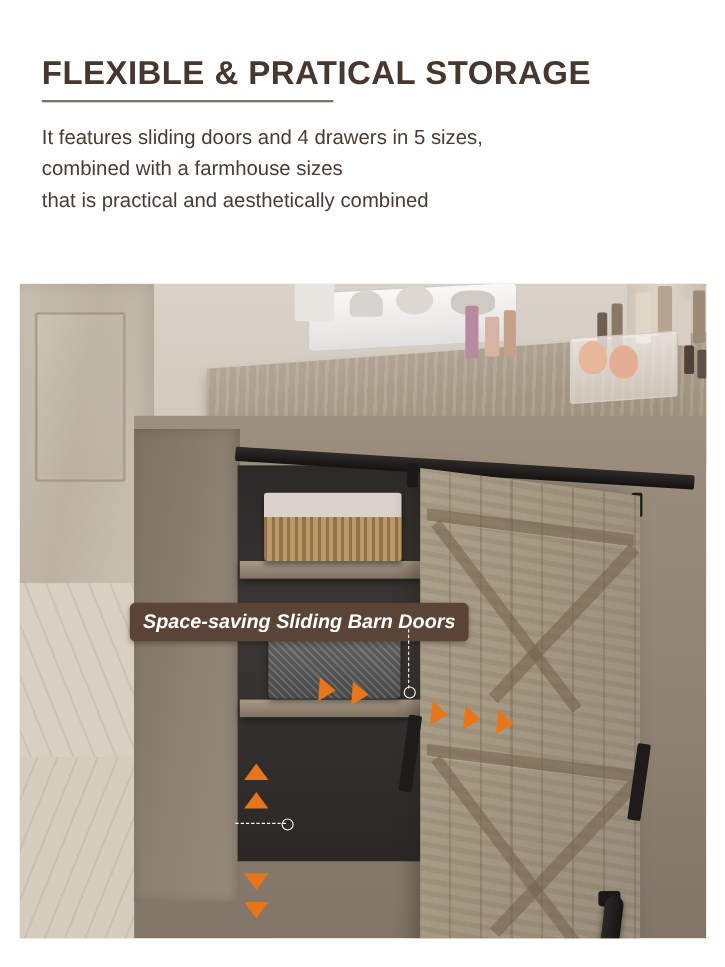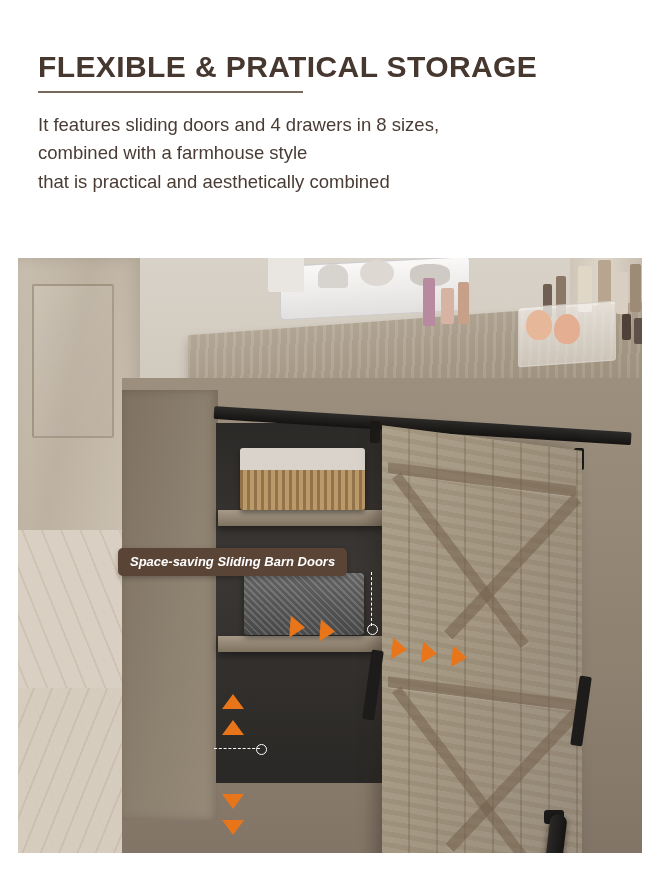--- a/index.html
+++ b/index.html
@@ -263,21 +263,21 @@
   .strap-a { left: 349px; top: 392px; transform: rotate(8deg); }
   .strap-b { left: 557px; top: 418px; transform: rotate(8deg); }
 
   
   .callout {
     position: absolute;
     background: #5a4436;
     color: #ffffff;
     font-style: italic;
     font-weight: 700;
-    font-size: 13px;
+    font-size: 18px;
     line-height: 1.25;
     padding: 6px 12px;
     border-radius: 5px;
     white-space: pre-line;
     box-shadow: 0 2px 5px rgba(0,0,0,0.25);
     text-align: right;
   }
   .callout.c1 { left: 100px; top: 290px; }
   .callout.c2 { left: 52px; top: 451px; }
 
@@ -325,22 +325,22 @@
 </style>
 </head>
 <body>
 
 <div class="page">
 
   <div class="heading-wrap">
     <h1 class="headline">FLEXIBLE &amp; PRATICAL STORAGE</h1>
     <div class="headline-rule"></div>
     <div class="subcopy">
-      <div>It features sliding doors and 4 drawers in 8 sizes,</div>
-      <div>combined with a farmhouse style</div>
+      <div>It features sliding doors and 4 drawers in 5 sizes,</div>
+      <div>combined with a farmhouse sizes</div>
       <div>that is practical and aesthetically combined</div>
     </div>
   </div>
 
   <div class="photo">
 
     <div class="bg-wall"></div>
     <div class="bg-cabinet-left"></div>
     <div class="bg-floor"></div>
     <div class="bg-floor2"></div>

